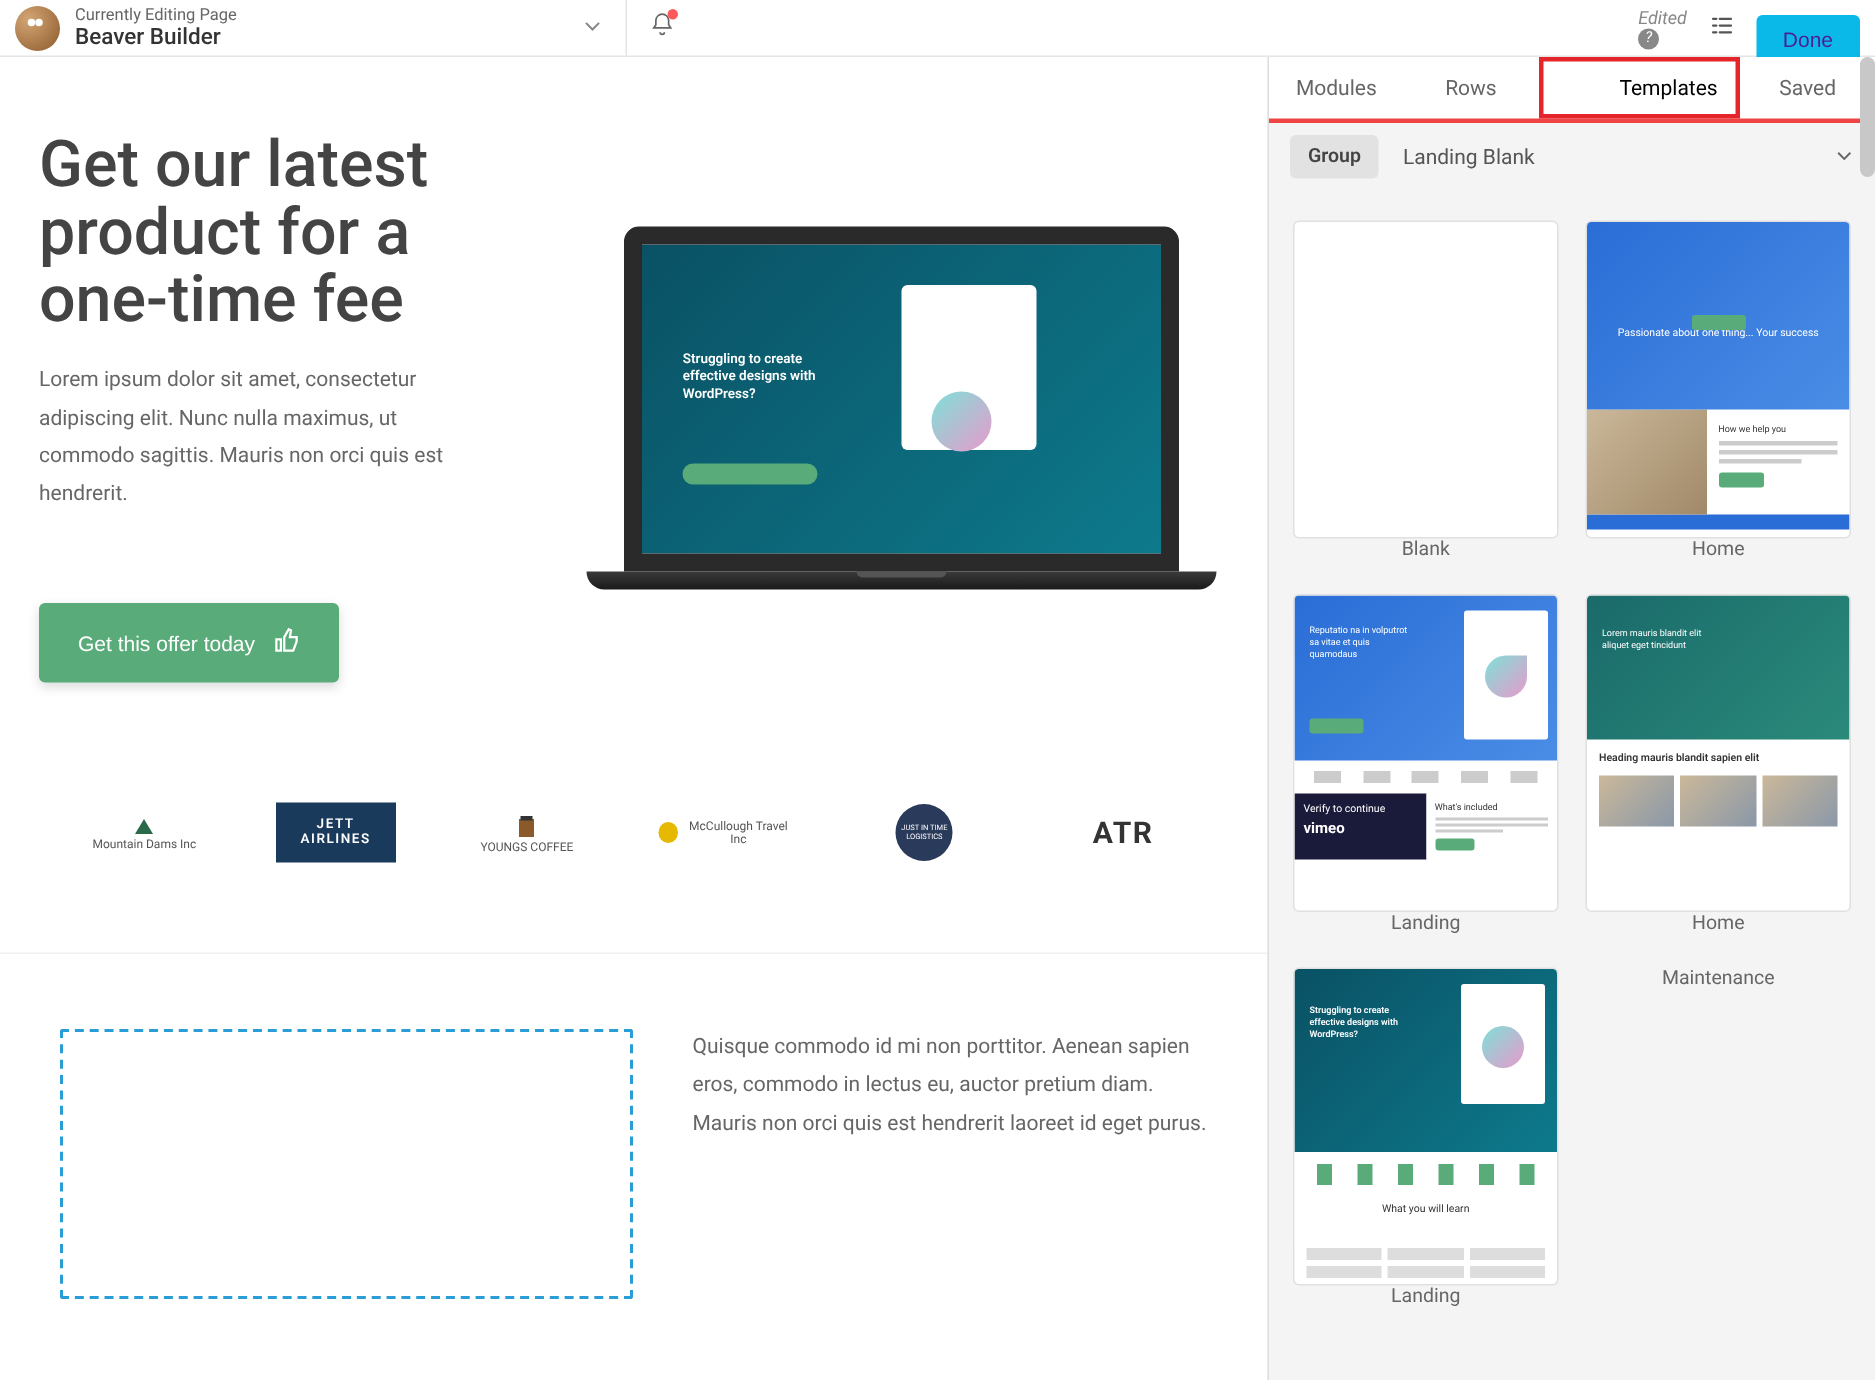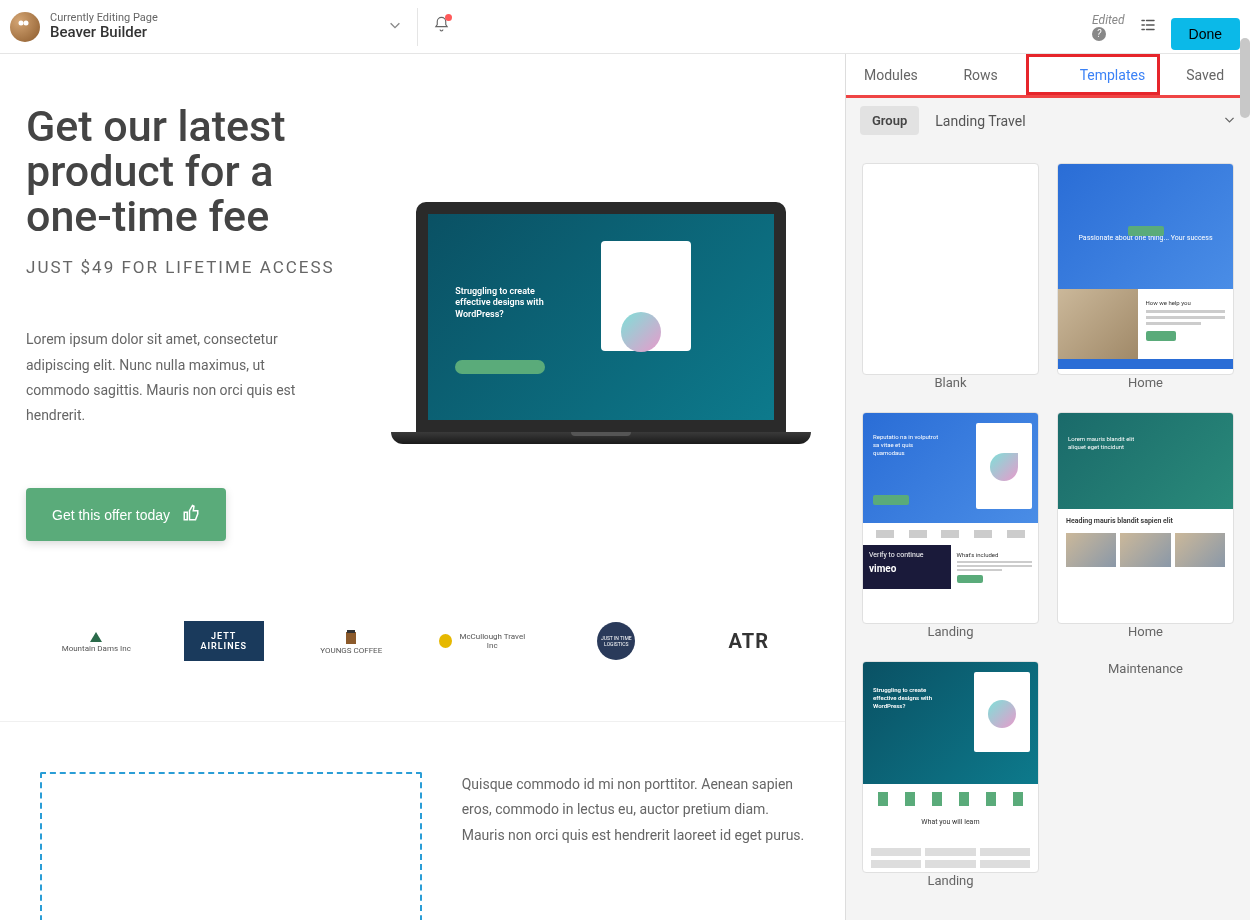--- a/index.html
+++ b/index.html
@@ -1,34 +1,34 @@
 <!DOCTYPE html>
 <html><head>
 <meta charset="utf-8">
 <style>
 * { margin: 0; padding: 0; box-sizing: border-box; }
 body { font-family: -apple-system, BlinkMacSystemFont, "Segoe UI", Roboto, sans-serif; background: #fff; color: #333; width: 1250px; height: 920px; overflow: hidden; position: relative; }
 
 
-.topbar { height: 54px; display: flex; align-items: center; border-bottom: 1px solid #e5e5e5; padding: 0 10px; }
+.topbar { height: 38px; display: flex; align-items: center; border-bottom: 1px solid #e5e5e5; padding: 0 10px; }
 .topbar-left { display: flex; align-items: center; flex: 1; }
 .logo { width: 30px; height: 30px; background: radial-gradient(circle at 30% 30%, #d4a574, #8b5a2b); border-radius: 50%; position: relative; margin-right: 10px; }
 .logo::after { content: ""; position: absolute; width: 10px; height: 10px; background: #fff; border-radius: 50%; top: 6px; left: 6px; box-shadow: 10px 0 0 #fff; transform: scale(0.5); }
 .title-block { display: flex; flex-direction: column; line-height: 1.15; }
 .title-small { font-size: 11px; color: #666; }
 .title-large { font-size: 15px; font-weight: 500; color: #333; }
 .topbar-divider { width: 1px; height: 38px; background: #e5e5e5; margin: 0 15px; }
 .chevron-down { margin-left: 230px; color: #888; cursor: pointer; }
 .bell-wrap { position: relative; cursor: pointer; color: #666; }
 .bell-dot { position: absolute; top: -2px; right: -2px; width: 7px; height: 7px; background: #ff5a5a; border-radius: 50%; }
 .topbar-right { display: flex; align-items: center; gap: 14px; }
 .edited { font-size: 12px; font-style: italic; color: #888; }
 .help-icon { width: 14px; height: 14px; border-radius: 50%; background: #888; color: #fff; font-size: 10px; display: flex; align-items: center; justify-content: center; }
 .outline-icon { color: #555; cursor: pointer; }
-.done-btn { background: #0bb9e8; color: #000000; border: none; padding: 8px 18px; border-radius: 4px; font-size: 14px; font-weight: 500; cursor: pointer; margin-top: 15px; }
+.done-btn { background: #0bb9e8; color: #4c1d95; border: none; padding: 8px 18px; border-radius: 4px; font-size: 14px; font-weight: 500; cursor: pointer; margin-top: 15px; }
 
 
 .main { display: flex; height: calc(100% - 38px); }
 .canvas { flex: 1; overflow-y: auto; background: #fff; }
 .panel { width: 405px; background: #f4f4f4; border-left: 1px solid #ddd; display: flex; flex-direction: column; overflow-y: auto; }
 
 
 .hero { display: flex; padding: 50px 40px 40px 26px; gap: 30px; }
 .hero-left { flex: 0 0 340px; }
 .hero h1 { font-size: 43px; font-weight: 500; line-height: 1.05; color: #444; margin-bottom: 18px; }
@@ -59,21 +59,21 @@
 
 
 .case { display: flex; padding: 50px 40px; gap: 40px; border-top: 1px solid #f0f0f0; }
 .case-img { width: 400px; height: 180px; border: 2px dashed #2a9dd6; border-radius: 2px; }
 .case-text h2 { font-size: 32px; font-weight: 400; color: #444; line-height: 1.15; margin-bottom: 22px; }
 .case-text p { font-size: 14px; line-height: 1.8; color: #666; max-width: 360px; }
 
 
 .panel-tabs { display: flex; background: #fff; border-bottom: 3px solid #ef4444; height: 44px; }
 .panel-tab { flex: 1; display: flex; align-items: center; justify-content: center; font-size: 14px; color: #666; cursor: pointer; position: relative; }
-.panel-tab.active { color: #3b82f6; padding-left: 39px; }
+.panel-tab.active { color: #000000; padding-left: 39px; }
 .panel-tab.highlighted { border: 3px solid #e6252b; }
 .panel-group { display: flex; align-items: center; padding: 8px 14px; background: #f4f4f4; }
 .group-label { background: #e2e2e2; border-radius: 4px; padding: 7px 12px; font-size: 13px; font-weight: 600; color: #444; }
 .group-value { flex: 1; padding-left: 16px; font-size: 14px; color: #555; }
 .group-chevron { color: #666; }
 
 
 .tpl-grid { display: grid; grid-template-columns: 1fr 1fr; gap: 22px 18px; padding: 20px 16px; }
 .tpl-item { cursor: pointer; }
 .tpl-thumb { width: 100%; height: 212px; background: #fff; border: 1px solid #e0e0e0; border-radius: 4px; overflow: hidden; position: relative; }
@@ -164,21 +164,20 @@
     <button class="done-btn">Done</button>
   </div>
 </div>
 
 <div class="main">
 
   <div class="canvas">
     <div class="hero">
       <div class="hero-left">
         <h1>Get our latest product for a one-time fee</h1>
-        <p class="subhead">JUST $49 FOR LIFETIME ACCESS</p>
         <p class="body">Lorem ipsum dolor sit amet, consectetur adipiscing elit. Nunc nulla maximus, ut commodo sagittis. Mauris non orci quis est hendrerit.</p>
         <button class="cta-btn">
           <span>Get this offer today</span>
           <span>
             <svg width="18" height="18" viewBox="0 0 24 24" fill="none" stroke="currentColor" stroke-width="2">
                 <path d="M7 11v10H3V11h4zm3 10V9l4-7 2 1-1 6h6v4l-3 8H10z"></path>
               </svg>
           </span>
         </button>
       </div>
@@ -234,21 +233,21 @@
 
   <div class="panel">
     <div class="panel-tabs">
       <div class="panel-tab">Modules</div>
       <div class="panel-tab">Rows</div>
       <div class="panel-tab active highlighted">Templates</div>
       <div class="panel-tab">Saved</div>
     </div>
     <div class="panel-group">
       <span class="group-label">Group</span>
-      <span class="group-value">Landing Travel</span>
+      <span class="group-value">Landing Blank</span>
       <span class="group-chevron">
         <svg width="13" height="13" viewBox="0 0 16 16">
             <path d="M3 6l5 5 5-5" stroke="currentColor" stroke-width="1.6" fill="none"></path>
           </svg>
       </span>
     </div>
 
     <div class="tpl-grid">
 
       <div class="tpl-item">

